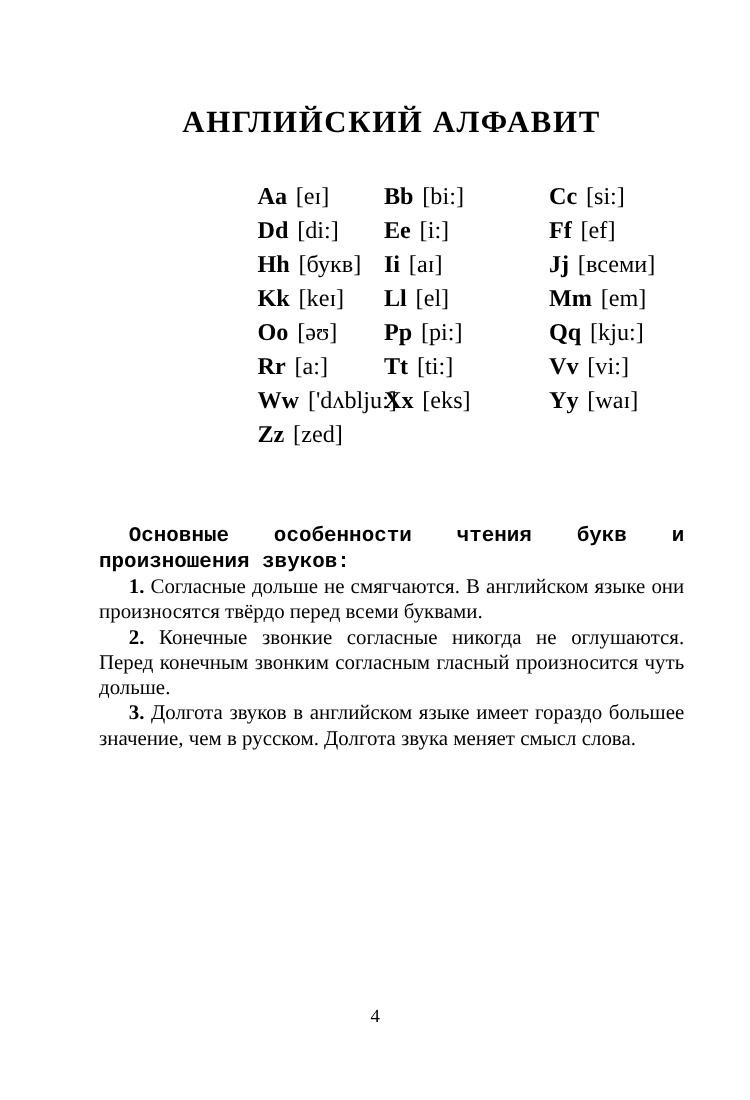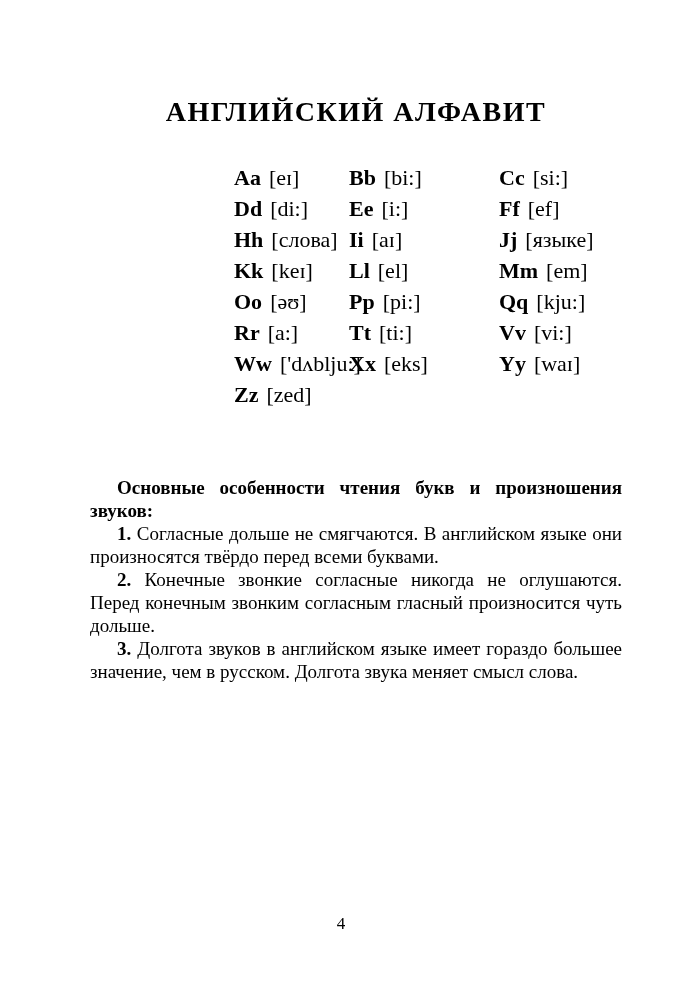--- a/index.html
+++ b/index.html
@@ -41,21 +41,21 @@
   }
   .notes {
     margin-top: 66px;
     font-size: 19px;
     line-height: 23px;
   }
   .notes p {
     text-align: justify;
     text-indent: 27px;
   }
-  .notes p.heading { font-weight: bold; }
+  .notes p.heading { font-weight: bold; font-family: Liberation Mono, monospace; }
   .num { font-weight: bold; }
   .page-number {
     position: absolute;
     bottom: 66px;
     left: 0;
     width: 100%;
     text-align: center;
     font-size: 17px;
   }
 </style>
@@ -66,23 +66,23 @@
 
   <h1 class="title">АНГЛИЙСКИЙ АЛФАВИТ</h1>
 
   <div class="alphabet">
     <div class="cell"><span class="letter">Aa</span><span class="tr">[eɪ]</span></div>
     <div class="cell"><span class="letter">Bb</span><span class="tr">[bi:]</span></div>
     <div class="cell"><span class="letter">Cc</span><span class="tr">[si:]</span></div>
     <div class="cell"><span class="letter">Dd</span><span class="tr">[di:]</span></div>
     <div class="cell"><span class="letter">Ee</span><span class="tr">[i:]</span></div>
     <div class="cell"><span class="letter">Ff</span><span class="tr">[ef]</span></div>
-    <div class="cell"><span class="letter">Hh</span><span class="tr">[слова]</span></div>
+    <div class="cell"><span class="letter">Hh</span><span class="tr">[букв]</span></div>
     <div class="cell"><span class="letter">Ii</span><span class="tr">[aɪ]</span></div>
-    <div class="cell"><span class="letter">Jj</span><span class="tr">[языке]</span></div>
+    <div class="cell"><span class="letter">Jj</span><span class="tr">[всеми]</span></div>
     <div class="cell"><span class="letter">Kk</span><span class="tr">[keɪ]</span></div>
     <div class="cell"><span class="letter">Ll</span><span class="tr">[el]</span></div>
     <div class="cell"><span class="letter">Mm</span><span class="tr">[em]</span></div>
     <div class="cell"><span class="letter">Oo</span><span class="tr">[əʊ]</span></div>
     <div class="cell"><span class="letter">Pp</span><span class="tr">[pi:]</span></div>
     <div class="cell"><span class="letter">Qq</span><span class="tr">[kju:]</span></div>
     <div class="cell"><span class="letter">Rr</span><span class="tr">[a:]</span></div>
     <div class="cell"><span class="letter">Tt</span><span class="tr">[ti:]</span></div>
     <div class="cell"><span class="letter">Vv</span><span class="tr">[vi:]</span></div>
     <div class="cell"><span class="letter">Ww</span><span class="tr">['dʌblju:]</span></div>

